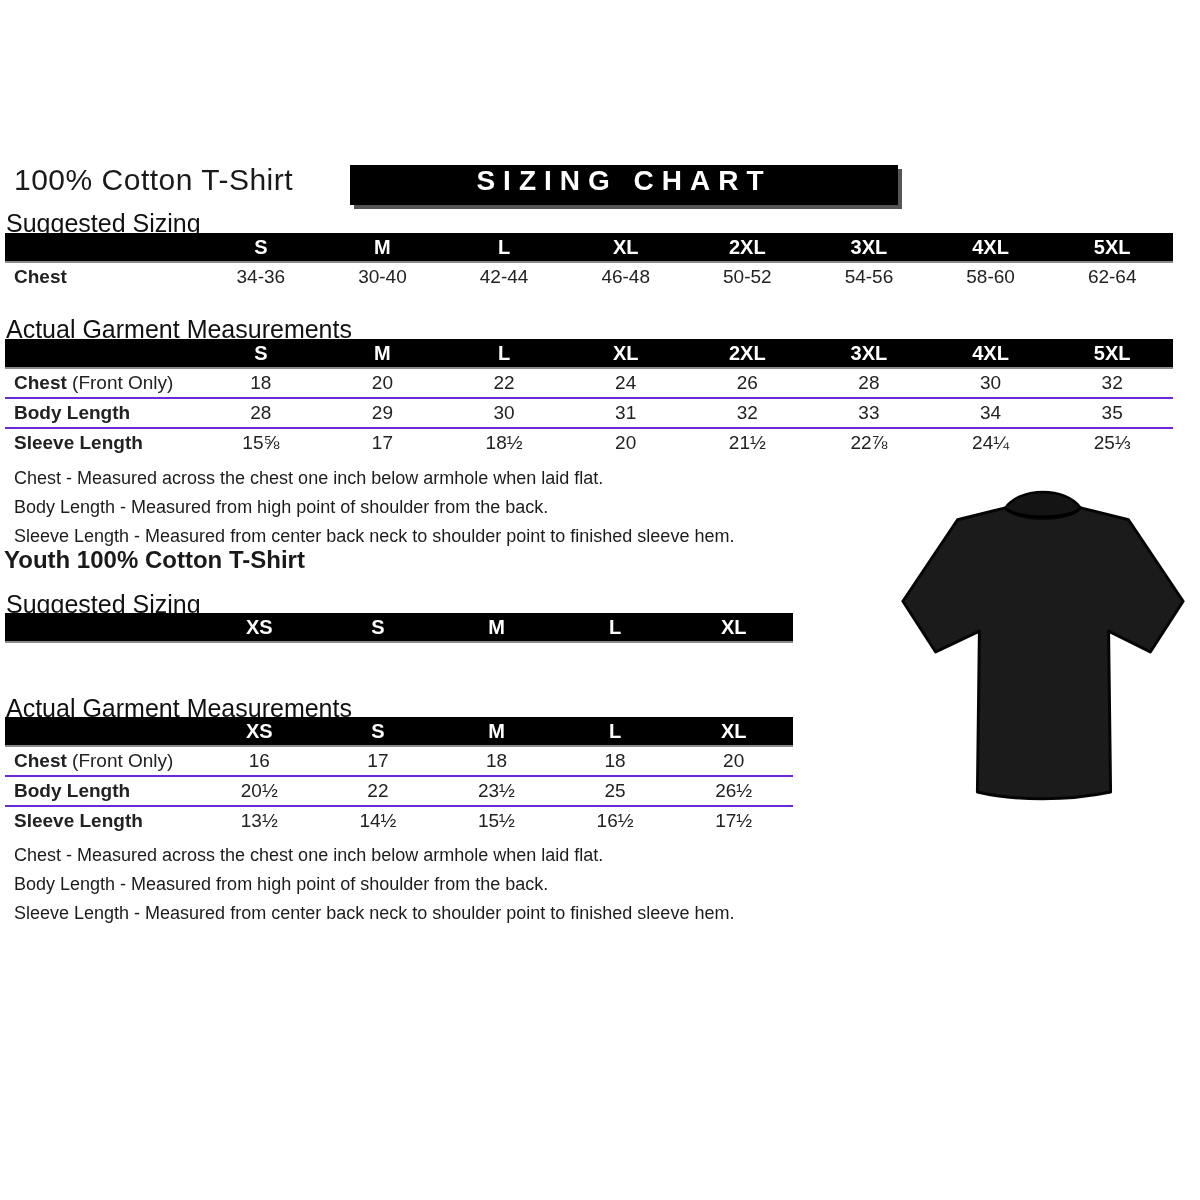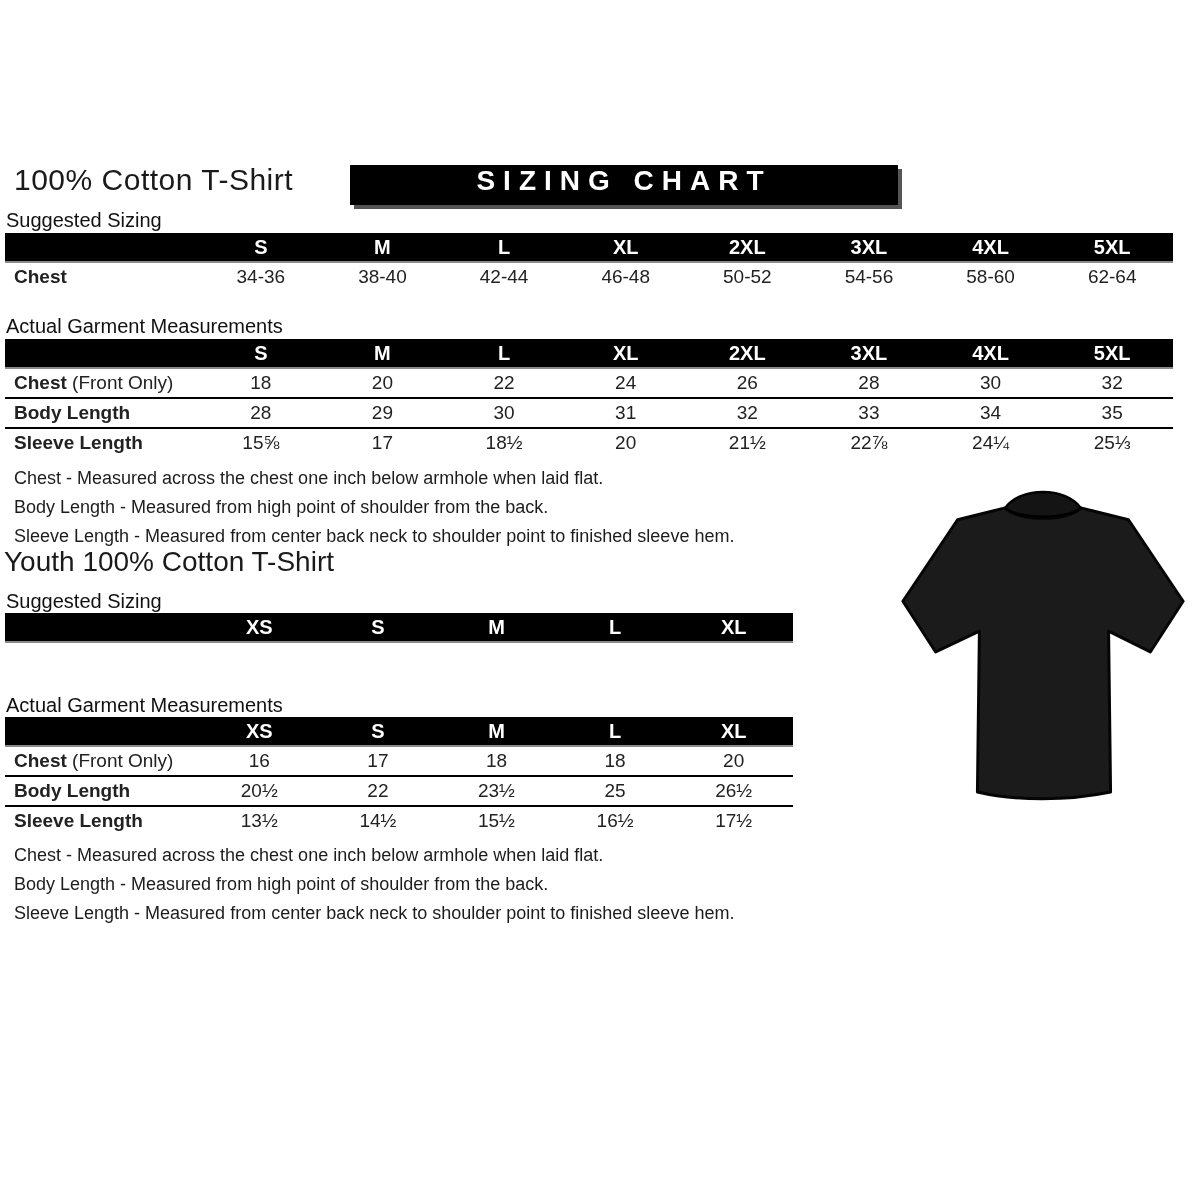--- a/index.html
+++ b/index.html
@@ -14,43 +14,43 @@
   .page-title {
     left:14px; top:163px; font-size:30px; font-weight:400; letter-spacing:0.5px;
   }
   .banner {
     left:350px; top:165px; width:548px; height:40px;
     background:#000; color:#fff;
     display:flex; justify-content:center;
     font-size:28px; font-weight:700; letter-spacing:8px;
     box-shadow:4px 4px 0 #555555;
   }
-  .section-label { font-size:20px; color:#111; }
+  .section-label { font-size:25px; color:#111; }
   .lbl-sug1    { left:6px; top:209px; }
   .lbl-act1    { left:6px; top:315px; }
-  .youth-title { left:4px; top:546px; font-size:28px; font-weight:400; }
+  .youth-title { left:4px; top:546px; font-size:24px; font-weight:700; }
   .lbl-sug2    { left:6px; top:590px; }
   .lbl-act2    { left:6px; top:694px; }
 
   .tbl { left:5px; }
   .tbl-adult { width:1168px; }
   .tbl-youth { width:788px; }
   .t-adult-sug  { top:233px; }
   .t-adult-meas { top:339px; }
   .t-youth-sug  { top:613px; }
   .t-youth-meas { top:717px; }
 
   .trow { display:flex; align-items:center; }
   .thead {
     background:#000; color:#fff; height:28px;
     border-bottom:2px solid #8a8a8a;
     font-weight:700; font-size:20px;
   }
   .tdata { height:28px; font-size:19px; color:#222; }
-  .tdata + .tdata { border-top:2px solid #000000; }
+  .tdata + .tdata { border-top:2px solid #6d28d9; }
   .tlabel {
     width:195px; box-sizing:border-box; padding-left:9px;
     text-align:left; font-size:19px; white-space:nowrap;
   }
   .tlabel b { font-weight:700; }
   .tcell { flex:1; text-align:center; }
 
   .notes { left:14px; font-size:18px; color:#1c1c1c; }
   .notes-1 { top:464px; }
   .notes-2 { top:841px; }
@@ -77,21 +77,21 @@
       <div class="tcell">L</div>
       <div class="tcell">XL</div>
       <div class="tcell">2XL</div>
       <div class="tcell">3XL</div>
       <div class="tcell">4XL</div>
       <div class="tcell">5XL</div>
     </div>
     <div class="trow tdata">
       <div class="tlabel"><b>Chest</b></div>
       <div class="tcell">34-36</div>
-      <div class="tcell">38-40</div>
+      <div class="tcell">30-40</div>
       <div class="tcell">42-44</div>
       <div class="tcell">46-48</div>
       <div class="tcell">50-52</div>
       <div class="tcell">54-56</div>
       <div class="tcell">58-60</div>
       <div class="tcell">62-64</div>
     </div>
   </div>
 
 <div class="abs section-label lbl-act1">Actual Garment Measurements</div>

